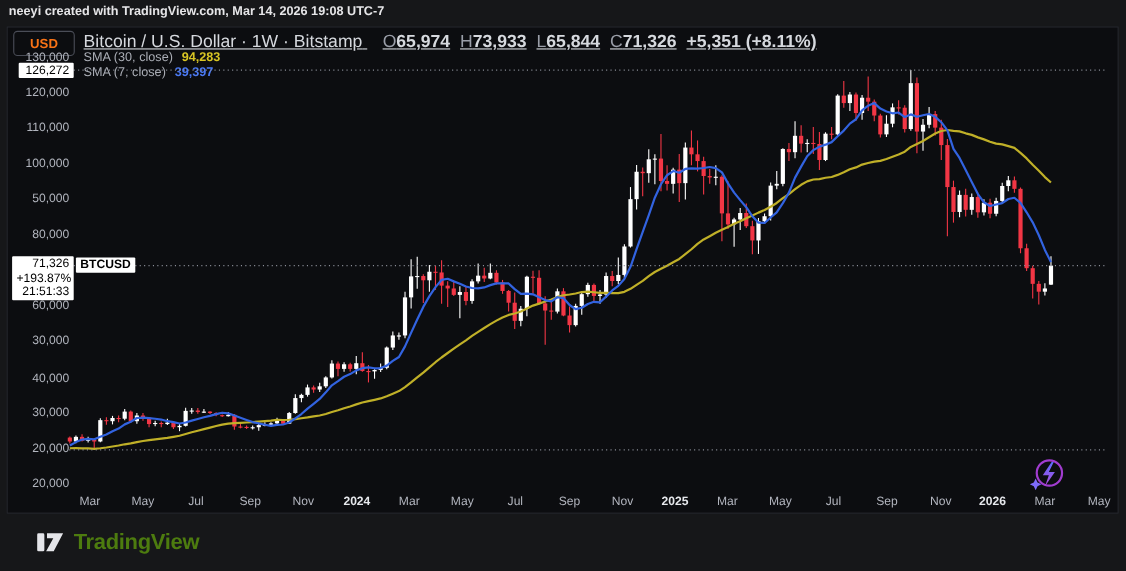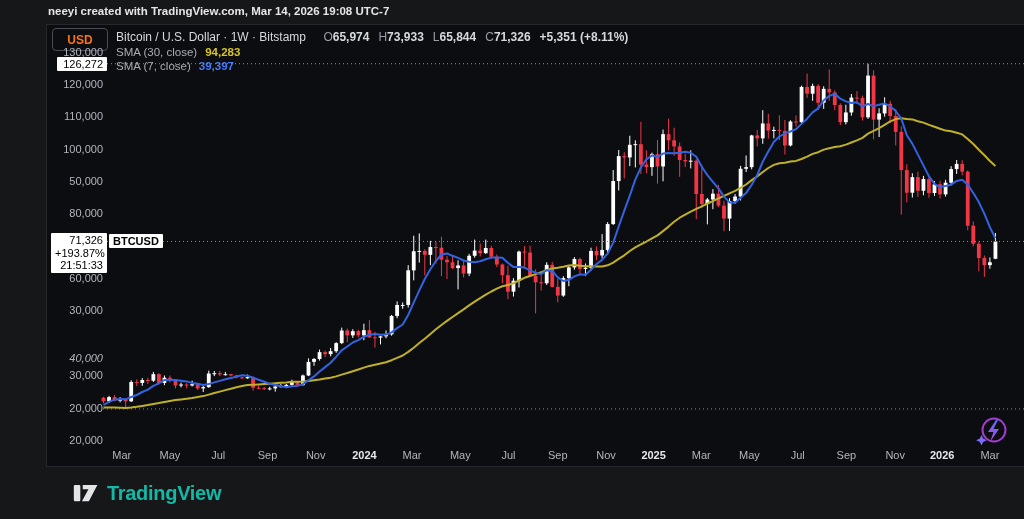--- a/index.html
+++ b/index.html
@@ -1,40 +1,40 @@
 <!DOCTYPE html>
 <html><head>
 <meta charset="utf-8">
 <style>
   html,body{margin:0;padding:0;background:#161719;width:1024px;height:519px;overflow:hidden;
     font-family:"Liberation Sans","DejaVu Sans",sans-serif;-webkit-font-smoothing:antialiased;}
-  #stage{position:relative;width:840px;height:519px;background:#161719;margin-left:40px;}
+  #stage{position:relative;width:840px;height:519px;background:#161719;}
   #credit{position:absolute;left:8px;top:5px;font-size:11.5px;font-weight:bold;color:#e6e6e8;z-index:2;}
   #panel{position:absolute;left:6px;top:24px;width:1011px;height:443px;background:#0c0d10;
     border:1px solid #26282e;box-sizing:border-box;z-index:1;}
   #legend{position:absolute;left:0;top:0;z-index:3;}
   .btn-usd{position:absolute;left:12px;top:28px;width:54px;height:21px;border:1px solid #4a4d57;
     border-radius:4px;color:#f97316;font-size:12px;font-weight:bold;display:flex;align-items:center;
     justify-content:center;background:transparent;cursor:pointer;}
-  .title-row{position:absolute;left:76px;top:30px;font-size:12px;color:#d6d9de;white-space:nowrap;}
+  .title-row{position:absolute;left:76px;top:30px;font-size:16px;color:#d6d9de;white-space:nowrap;text-decoration:underline;}
   .title-row .ohlc{margin-left:14px;}
   .ohlc .k{color:#9a9ea8;}
   .ohlc .v{color:#d6d9de;font-weight:bold;margin-right:9px;}
   .ohlc .chg{color:#d6d9de;font-weight:bold;}
   .ind-row{position:absolute;left:76px;font-size:11.5px;color:#aaadb5;white-space:nowrap;}
   .ind-row .val{font-weight:bold;margin-left:8px;}
   .axis-label{position:absolute;width:50px;text-align:right;font-size:11px;color:#b2b5be;z-index:3;}
   .price-tag{position:absolute;background:#ffffff;color:#000;font-size:11px;z-index:10;
     text-align:right;padding:1px 4px;box-sizing:border-box;border-radius:1px;}
   #tag-current{width:56px;left:11px;line-height:12.5px;}
   #tag-symbol{left:69px;text-align:center;font-weight:bold;}
   svg{position:absolute;left:0;top:0;z-index:5;pointer-events:none;}
   #chart-svg{pointer-events:none;}
   #footer-logo{position:absolute;left:33px;top:480px;display:flex;align-items:center;z-index:2;cursor:pointer;}
-  #footer-logo .logo-text{color:#14b8a6;font-size:20px;font-weight:bold;margin-left:8px;letter-spacing:-0.3px;}
+  #footer-logo .logo-text{color:#4d7c0f;font-size:20px;font-weight:bold;margin-left:8px;letter-spacing:-0.3px;}
 </style>
 </head>
 <body>
 
 <div id="stage">
 
   <div id="credit">neeyi created with TradingView.com, Mar 14, 2026 19:08 UTC-7</div>
 
   <div id="panel"></div>
 
@@ -56,21 +56,21 @@
 
   <div id="price-axis-labels">
       <div class="axis-label" style="left: 13px; top: 45.65px;">130,000</div>
       <div class="axis-label" style="left: 13px; top: 78px;">120,000</div>
       <div class="axis-label" style="left: 13px; top: 110.35px;">110,000</div>
       <div class="axis-label" style="left: 13px; top: 142.7px;">100,000</div>
       <div class="axis-label" style="left: 13px; top: 175.05px;">50,000</div>
       <div class="axis-label" style="left: 13px; top: 207.4px;">80,000</div>
       <div class="axis-label" style="left: 13px; top: 272.1px;">60,000</div>
       <div class="axis-label" style="left: 13px; top: 304.45px;">30,000</div>
-      <div class="axis-label" style="left: 13px; top: 352px; font-style: italic;">40,000</div>
+      <div class="axis-label" style="left: 13px; top: 338px;">40,000</div>
       <div class="axis-label" style="left: 13px; top: 369.15px;">30,000</div>
       <div class="axis-label" style="left: 13px; top: 401.5px;">20,000</div>
       <div class="axis-label" style="left: 13px; top: 433.85px;">20,000</div>
     </div>
 
   <svg id="chart-svg" width="1024" height="519" viewBox="0 0 1024 519">
     <defs>
       <linearGradient id="boltGrad" x1="0" y1="0" x2="0" y2="1">
         <stop offset="0" stop-color="#5b6cff"></stop>
         <stop offset="1" stop-color="#b44bd8"></stop>

